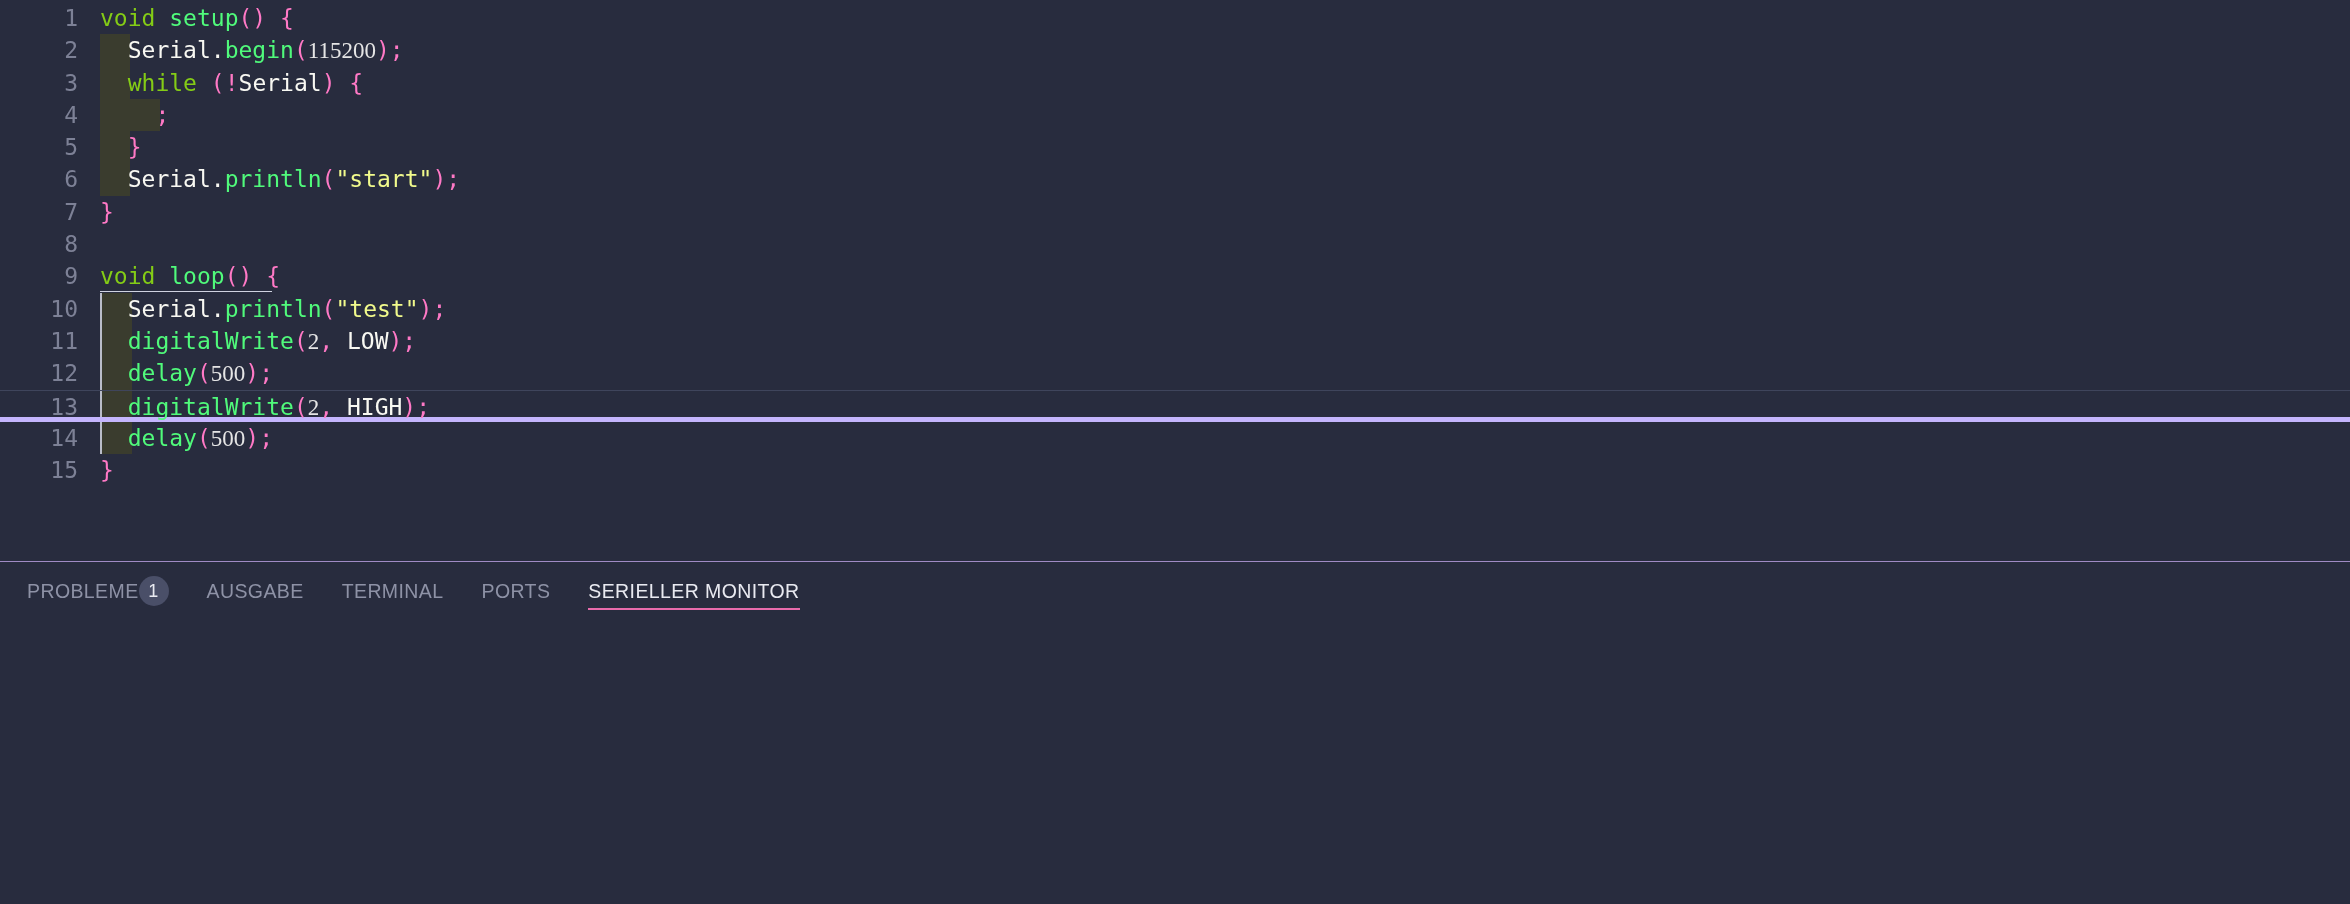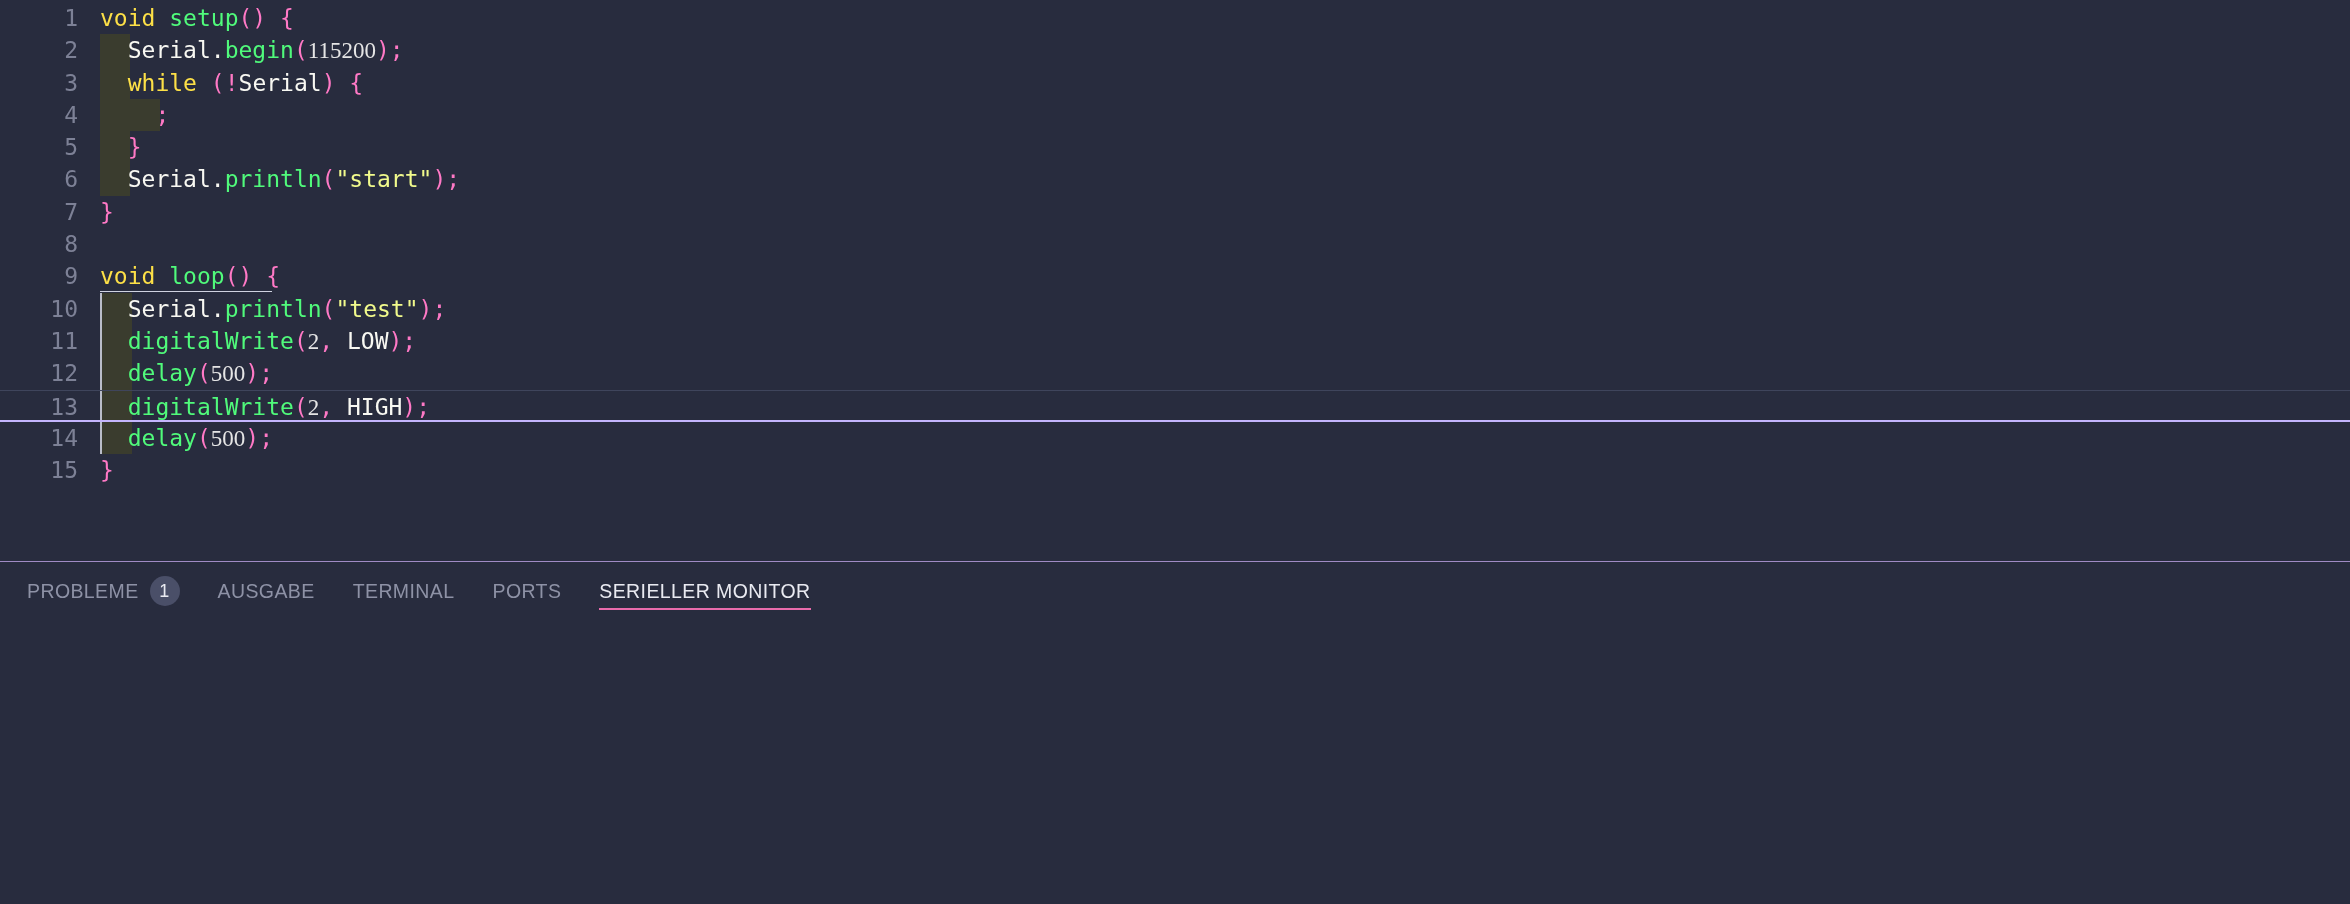--- a/index.html
+++ b/index.html
@@ -21,21 +21,21 @@
   .cline {
     position:relative;
     height:32.3px;
     line-height:32.3px;
     white-space:pre;
     font-family:"DejaVu Sans Mono", monospace;
     font-size:23px;
   }
   .cline.active {
     border-top:1px solid #3f455c;
-    border-bottom:2px solid #c4b5fd;
+    border-bottom:5px solid #c4b5fd;
     height:32.3px;
   }
   .lnum {
     position:absolute; left:0; top:0; width:78px;
     text-align:right;
     color:#7d8196;
     font-family:"DejaVu Sans Mono", monospace;
     font-size:23px;
   }
   .ctext { position:absolute; left:100px; top:0; }
@@ -59,21 +59,21 @@
 
   .bracket-underline {
     position:absolute;
     left:100px; bottom:1px;
     width:172px; height:1px;
     background:#cfd2e0;
     z-index:3;
   }
 
   
-  .t-kw   { color:#fde047; }
+  .t-kw   { color:#84cc16; }
   .t-fn   { color:#50fa7b;text-align:right; }
   .t-num  { color:#e5e5e5;font-family:Liberation Serif, serif; }
   .t-str  { color:#f1fa8c; }
   .t-op   { color:#ff79c6; }
   .t-id   { color:#f8f8f2; }
   .t-plain{ color:#f8f8f2; }
 
   
   #divider {
     position:absolute; left:0; top:561px; width:2350px; height:1px;
@@ -87,21 +87,21 @@
   }
 
   
   #panel-tabs {
     position:relative; height:58px;
     display:flex; align-items:center;
     padding-left:8px;
   }
   .ptab {
     position:relative;
-    display:flex; align-items:center; gap:11px;
+    display:flex; align-items:center; gap:0;
     height:58px;
     padding:0 19px;
     color:#8e92a6;
     font-size:19.5px;
     letter-spacing:.4px;
     cursor:pointer;
   }
   .ptab.active { color:#e9eaf1; }
   .ptab.active::after {
     content:""; position:absolute;

